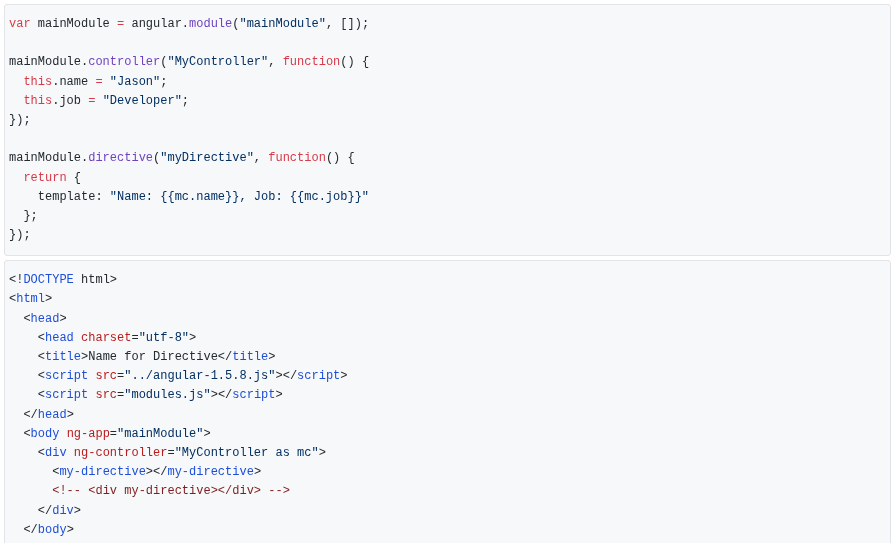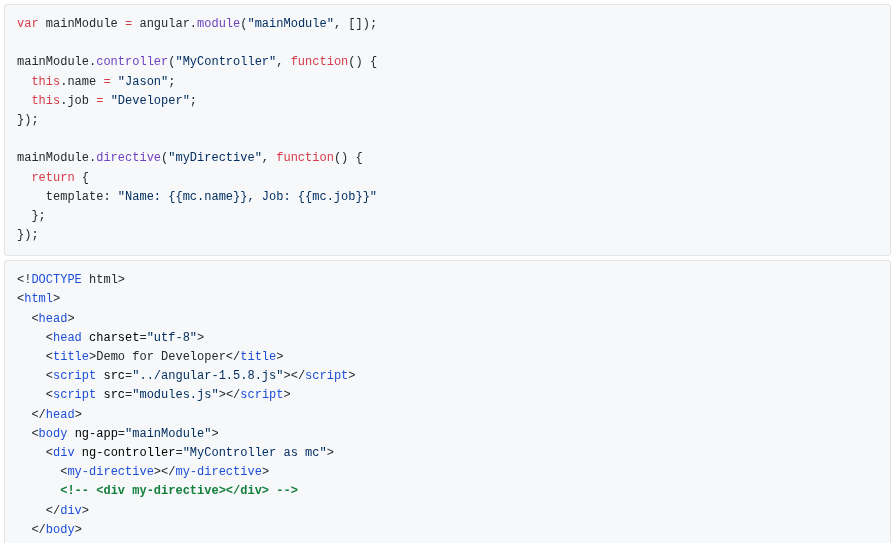--- a/index.html
+++ b/index.html
@@ -8,32 +8,32 @@
     padding: 0;
     background: #ffffff;
     font-family: "SFMono-Regular", Consolas, "Liberation Mono", Menlo, Courier, monospace;
     font-size: 12px;
     line-height: 1.6;
   }
   .code-block {
     background: #f6f8fa;
     border: 1px solid #e1e4e8;
     border-radius: 3px;
-    padding: 10px 12px;
+    padding: 10px 4px;
     margin: 4px;
     overflow-x: auto;
     white-space: pre;
     color: #24292e;
   }
   .kw   { color: #d73a49; }   
   .fn   { color: #6f42c1; }   
   .str  { color: #032f62; }   
   .tag  { color: #1d4ed8; }   
-  .attr { color: #000000; }   
-  .cmt  { color: #15803d; font-weight: bold; }
+  .attr { color: #b91c1c; }   
+  .cmt  { color: #7f1d1d; }
 </style>
 </head>
 <body>
 
 <div class="code-block"><span><span class="kw">var</span><span> mainModule </span><span class="kw">=</span><span> angular.</span><span class="fn">module</span><span>(</span><span class="str">"mainModule"</span><span>, []);</span></span>
 <span></span>
 <span><span>mainModule.</span><span class="fn">controller</span><span>(</span><span class="str">"MyController"</span><span>, </span><span class="kw">function</span><span>() {</span></span>
 <span><span>  </span><span class="kw">this</span><span>.name </span><span class="kw">=</span><span> </span><span class="str">"Jason"</span><span>;</span></span>
 <span><span>  </span><span class="kw">this</span><span>.job </span><span class="kw">=</span><span> </span><span class="str">"Developer"</span><span>;</span></span>
 <span>});</span>
@@ -41,21 +41,21 @@
 <span><span>mainModule.</span><span class="fn">directive</span><span>(</span><span class="str">"myDirective"</span><span>, </span><span class="kw">function</span><span>() {</span></span>
 <span><span>  </span><span class="kw">return</span><span> {</span></span>
 <span><span>    </span><span>template</span><span>: </span><span class="str">"Name: {{mc.name}}, Job: {{mc.job}}"</span></span>
 <span>  };</span>
 <span>});</span></div>
 
 <div class="code-block"><span><span>&lt;!</span><span class="tag">DOCTYPE</span><span> html</span><span>&gt;</span></span>
 <span><span>&lt;</span><span class="tag">html</span><span>&gt;</span></span>
 <span><span>  </span><span>&lt;</span><span class="tag">head</span><span>&gt;</span></span>
 <span><span>    </span><span>&lt;</span><span class="tag">head</span><span> </span><span class="attr">charset</span><span>=</span><span class="str">"utf-8"</span><span>&gt;</span></span>
-<span><span>    </span><span>&lt;</span><span class="tag">title</span><span>&gt;</span><span>Demo for Developer</span><span>&lt;/</span><span class="tag">title</span><span>&gt;</span></span>
+<span><span>    </span><span>&lt;</span><span class="tag">title</span><span>&gt;</span><span>Name for Directive</span><span>&lt;/</span><span class="tag">title</span><span>&gt;</span></span>
 <span><span>    </span><span>&lt;</span><span class="tag">script</span><span> </span><span class="attr">src</span><span>=</span><span class="str">"../angular-1.5.8.js"</span><span>&gt;</span><span>&lt;/</span><span class="tag">script</span><span>&gt;</span></span>
 <span><span>    </span><span>&lt;</span><span class="tag">script</span><span> </span><span class="attr">src</span><span>=</span><span class="str">"modules.js"</span><span>&gt;</span><span>&lt;/</span><span class="tag">script</span><span>&gt;</span></span>
 <span><span>  </span><span>&lt;/</span><span class="tag">head</span><span>&gt;</span></span>
 <span><span>  </span><span>&lt;</span><span class="tag">body</span><span> </span><span class="attr">ng-app</span><span>=</span><span class="str">"mainModule"</span><span>&gt;</span></span>
 <span><span>    </span><span>&lt;</span><span class="tag">div</span><span> </span><span class="attr">ng-controller</span><span>=</span><span class="str">"MyController as mc"</span><span>&gt;</span></span>
 <span><span>      </span><span>&lt;</span><span class="tag">my-directive</span><span>&gt;</span><span>&lt;/</span><span class="tag">my-directive</span><span>&gt;</span></span>
 <span><span>      </span><span class="cmt">&lt;!-- &lt;div my-directive&gt;&lt;/div&gt; --&gt;</span></span>
 <span><span>    </span><span>&lt;/</span><span class="tag">div</span><span>&gt;</span></span>
 <span><span>  </span><span>&lt;/</span><span class="tag">body</span><span>&gt;</span></span>
 <span><span>&lt;/</span><span class="tag">html</span><span>&gt;</span></span></div>

